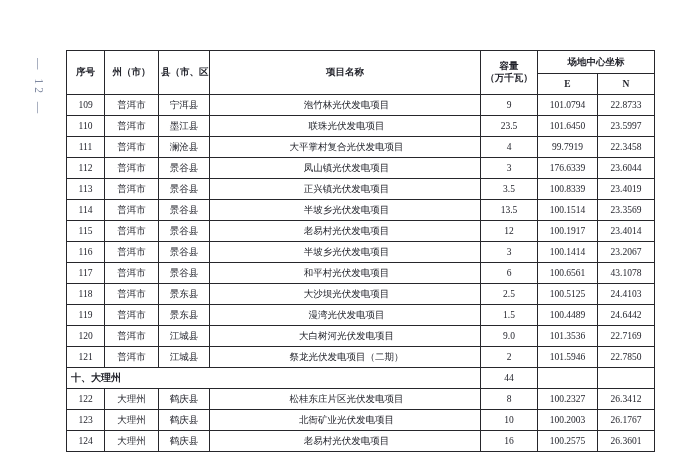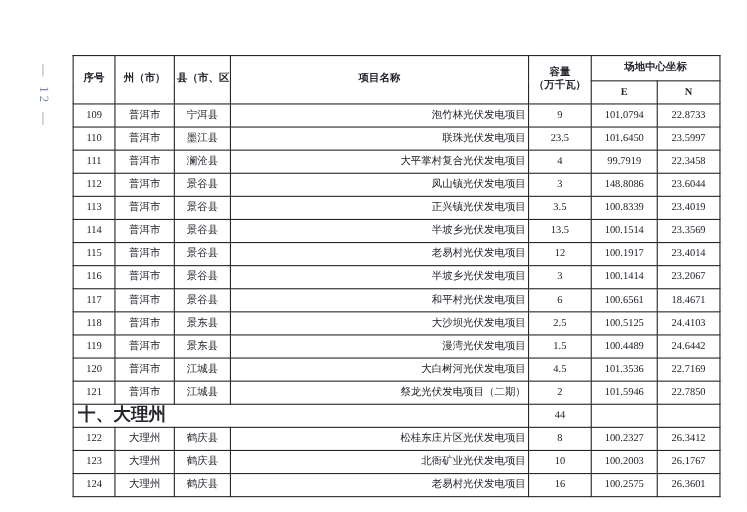--- a/index.html
+++ b/index.html
@@ -36,24 +36,24 @@
     vertical-align:middle;
     font-size:9.5px;
     line-height:1.15;
     height:20px;
     white-space:nowrap;
     overflow:hidden;
   }
   .doc-table thead th { font-weight:bold; }
   .doc-table thead tr.h1 th { height:22px; }
   .doc-table thead tr.h2 th { height:20px; }
-  .doc-table td.project { text-align:right; padding-left:5px; }
+  .doc-table td.project { text-align:center; padding-left:5px; }
   .doc-table td.section-title {
     text-align:left; padding-left:4px;
-    font-weight:bold; font-size:16px;
+    font-weight:bold; font-size:10px;
   }
   .doc-table td.bold { font-weight:normal; }
   .cap-head div { line-height:1.2; }
 </style>
 </head>
 <body>
 
 <div class="page">
 
   <div class="page-number">— 12 —</div>
@@ -112,21 +112,21 @@
           <td>4</td>
           <td>99.7919</td>
           <td>22.3458</td>
         </tr>
         <tr>
           <td>112</td>
           <td>普洱市</td>
           <td>景谷县</td>
           <td class="project">凤山镇光伏发电项目</td>
           <td>3</td>
-          <td>148.8086</td>
+          <td>176.6339</td>
           <td>23.6044</td>
         </tr>
         <tr>
           <td>113</td>
           <td>普洱市</td>
           <td>景谷县</td>
           <td class="project">正兴镇光伏发电项目</td>
           <td>3.5</td>
           <td>100.8339</td>
           <td>23.4019</td>
@@ -158,21 +158,21 @@
           <td>100.1414</td>
           <td>23.2067</td>
         </tr>
         <tr>
           <td>117</td>
           <td>普洱市</td>
           <td>景谷县</td>
           <td class="project">和平村光伏发电项目</td>
           <td>6</td>
           <td>100.6561</td>
-          <td>18.4671</td>
+          <td>43.1078</td>
         </tr>
         <tr>
           <td>118</td>
           <td>普洱市</td>
           <td>景东县</td>
           <td class="project">大沙坝光伏发电项目</td>
           <td>2.5</td>
           <td>100.5125</td>
           <td>24.4103</td>
         </tr>
@@ -183,21 +183,21 @@
           <td class="project">漫湾光伏发电项目</td>
           <td>1.5</td>
           <td>100.4489</td>
           <td>24.6442</td>
         </tr>
         <tr>
           <td>120</td>
           <td>普洱市</td>
           <td>江城县</td>
           <td class="project">大白树河光伏发电项目</td>
-          <td>4.5</td>
+          <td>9.0</td>
           <td>101.3536</td>
           <td>22.7169</td>
         </tr>
         <tr>
           <td>121</td>
           <td>普洱市</td>
           <td>江城县</td>
           <td class="project">祭龙光伏发电项目（二期）</td>
           <td>2</td>
           <td>101.5946</td>

